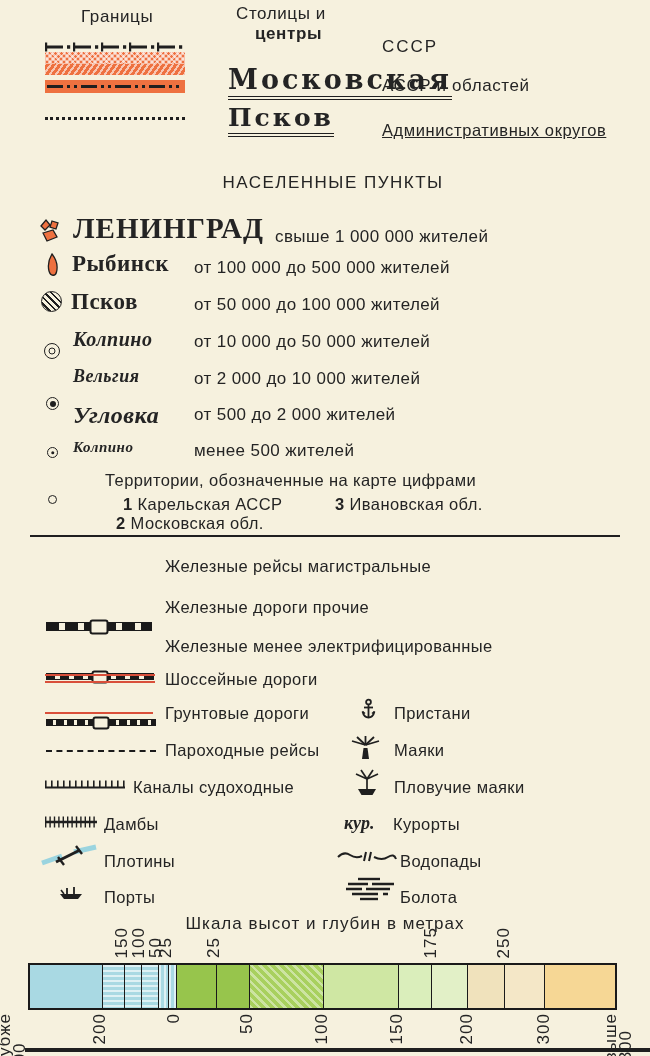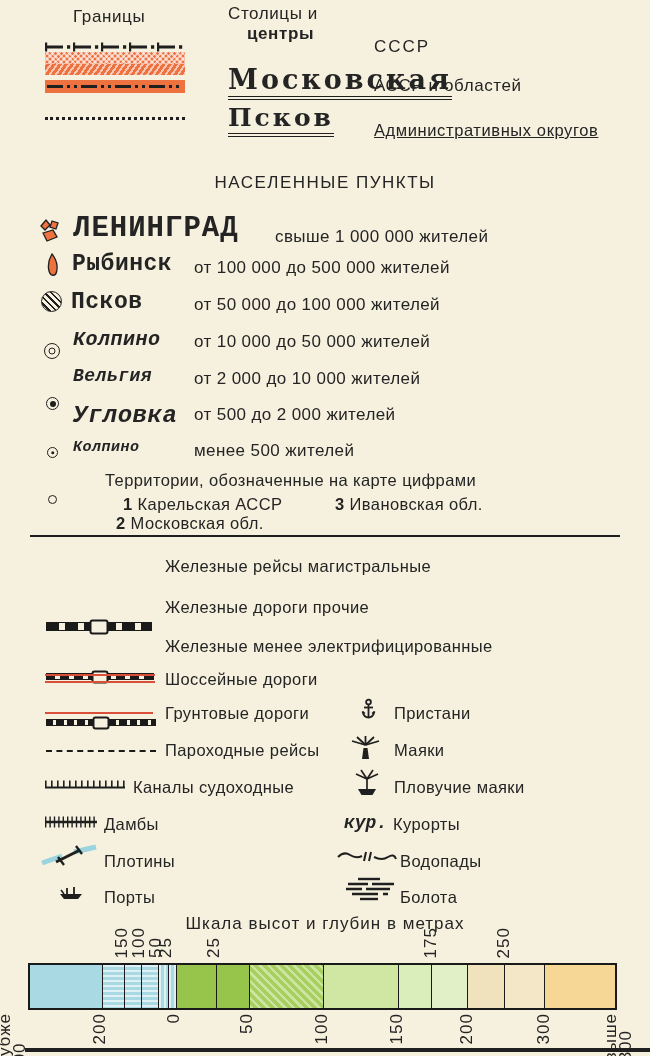--- a/index.html
+++ b/index.html
@@ -3,27 +3,27 @@
 <meta charset="utf-8">
 <style>
   html,body{margin:0;padding:0;}
   body{
     width:650px;height:1056px;position:relative;overflow:hidden;
     background:#f6f1de;color:#242424;
     font-family:"Liberation Sans",sans-serif;
   }
   .abs{position:absolute;}
   .lbl{font-size:16.5px;letter-spacing:.4px;white-space:nowrap;}
-  .hdr{font-size:17px;letter-spacing:.6px;white-space:nowrap;}
+  .hdr{font-size:17px;letter-spacing:.6px;white-space:nowrap;margin-left:8px;}
   .cap-name{
     font-family:"DejaVu Serif","Liberation Serif",serif;font-weight:700;
     letter-spacing:3px;border-bottom:4px double #1f1f1f;padding-bottom:1px;
     white-space:nowrap;display:inline-block;
   }
-  .city-name{font-family:Liberation Mono, monospace;font-weight:700;white-space:nowrap;}
+  .city-name{font-family:Liberation Serif, serif;font-weight:700;white-space:nowrap;}
   .city-name.it{font-style:italic;font-weight:700;}
   
   .band-ussr-top{height:12px;background:#ee7140;
     background-image:repeating-linear-gradient(45deg,rgba(255,255,255,.55) 0 2px,transparent 2px 4px),
                      repeating-linear-gradient(-45deg,rgba(255,255,255,.55) 0 2px,transparent 2px 4px);}
   .band-ussr-bot{height:11px;background:#ee7140;
     background-image:repeating-linear-gradient(-55deg,rgba(255,255,255,.6) 0 2px,transparent 2px 5px);}
   .band-assr{height:13px;background:#ee7140;position:relative;}
   .band-assr .dashdot{position:absolute;left:2px;right:2px;top:5px;height:3px;
     background:repeating-linear-gradient(90deg,#1f1f1f 0 16px,transparent 16px 20px,#1f1f1f 20px 23px,transparent 23px 27px,#1f1f1f 27px 30px,transparent 30px 34px);}

